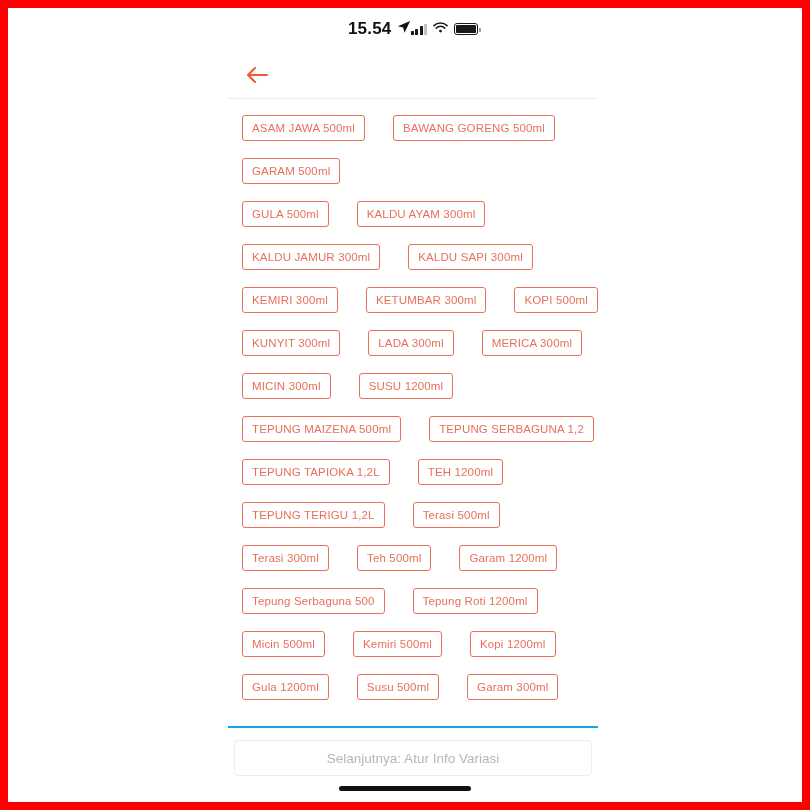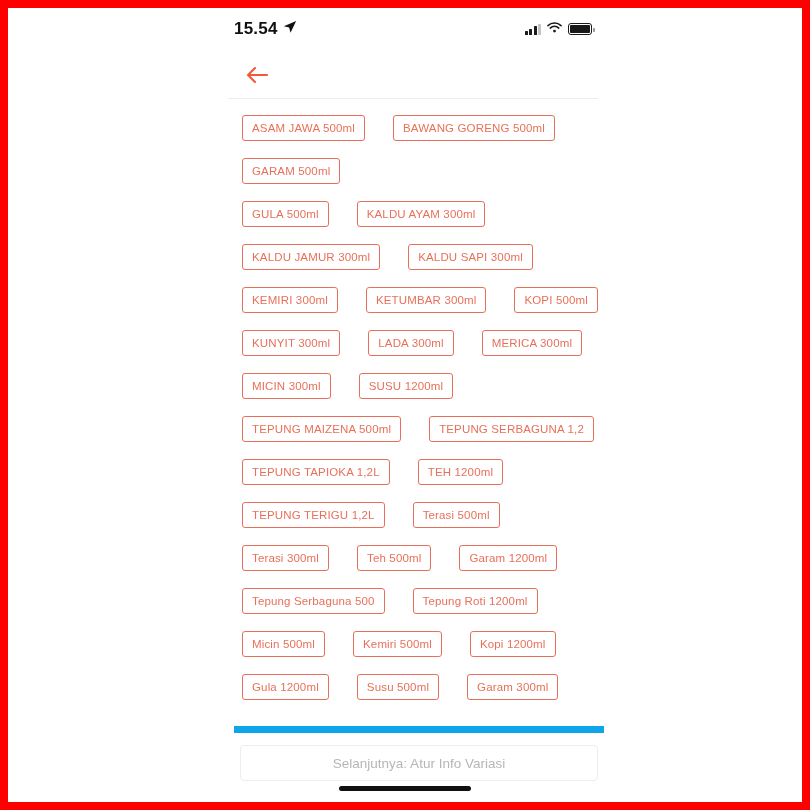--- a/index.html
+++ b/index.html
@@ -37,21 +37,21 @@
 
   
   #status-bar {
     position: absolute;
     left: 226px;
     top: 6px;
     width: 358px;
     height: 30px;
     display: flex;
     align-items: center;
-    justify-content: space-between;
+    justify-content: center;
   }
   #status-left {
     display: flex;
     align-items: center;
     gap: 5px;
     font-size: 17px;
     font-weight: bold;
     color: #111111;
     letter-spacing: 0.2px;
   }
@@ -175,26 +175,26 @@
     white-space: nowrap;
     box-sizing: border-box;
     background: #ffffff;
     cursor: pointer;
     letter-spacing: 0.15px;
   }
 
   
   #bottom-bar {
     position: absolute;
-    left: 226px;
+    left: 220px;
     top: 718px;
     width: 370px;
     height: 76px;
     background: #ffffff;
-    border-top: 7px solid #0ea5e9;
+    border-top: 2px solid #0ea5e9;
   }
   #next-button {
     position: absolute;
     left: 6px;
     top: 12px;
     width: 358px;
     height: 36px;
     box-sizing: border-box;
     border: 1px solid #ededed;
     border-radius: 4px;

